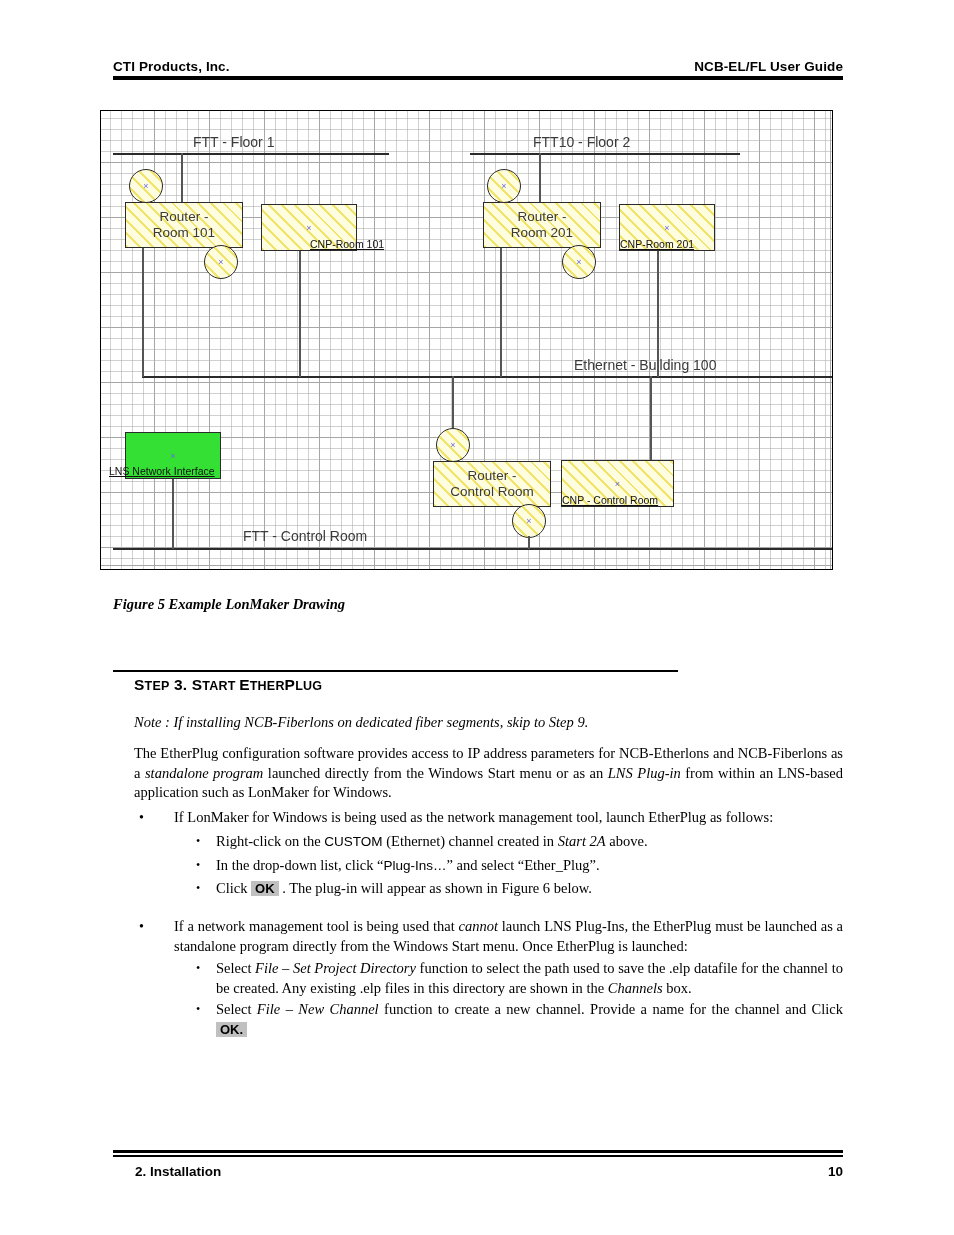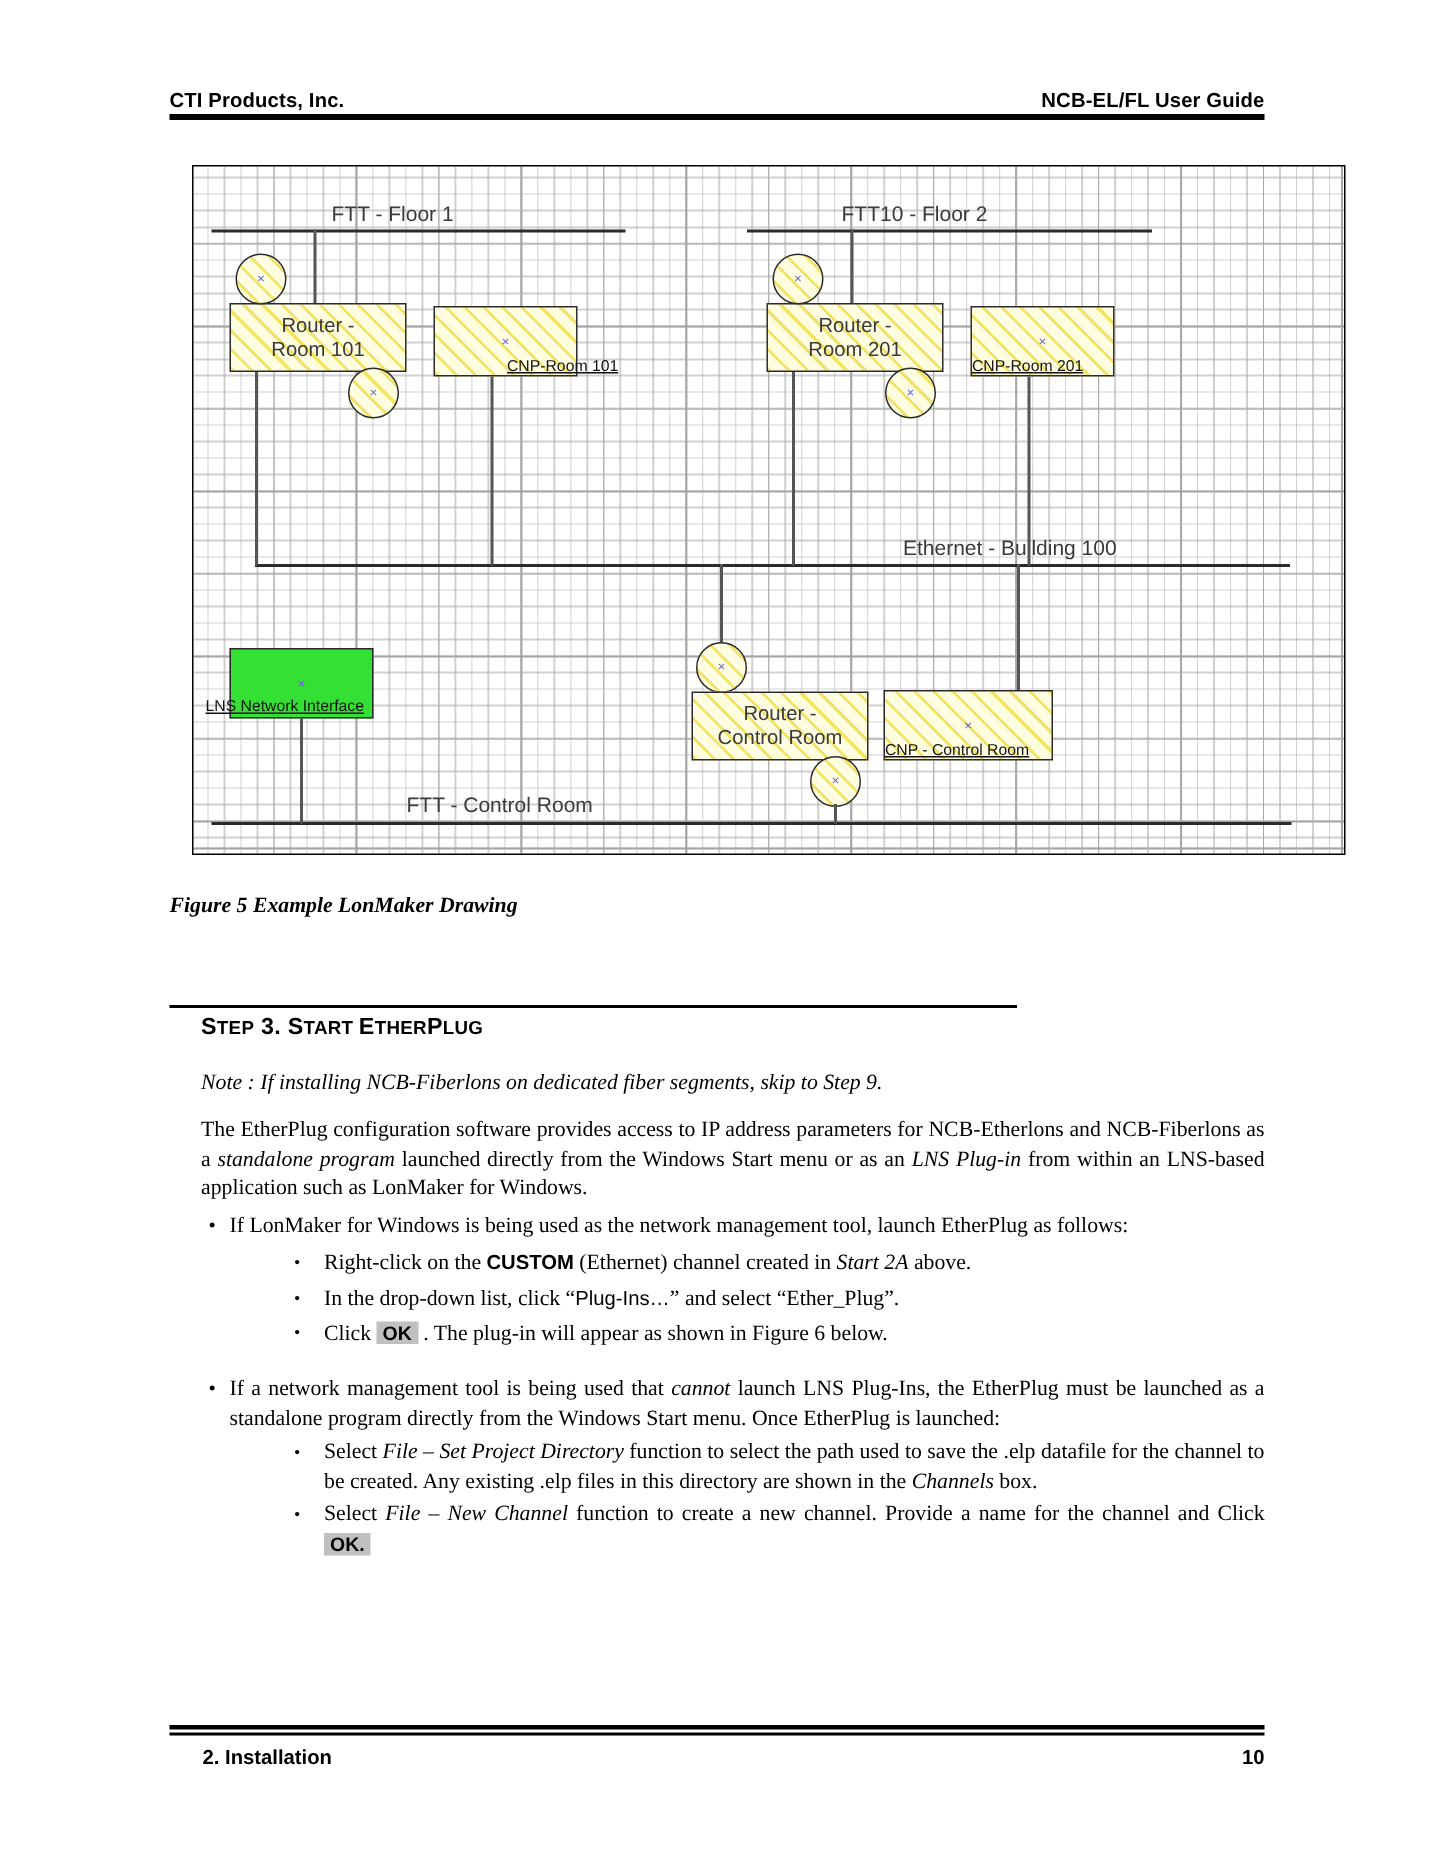--- a/index.html
+++ b/index.html
@@ -16,31 +16,30 @@
   .header{
     position:absolute;left:113px;top:52px;width:730px;height:22px;
     display:flex;justify-content:space-between;align-items:flex-end;
     font-family:"Liberation Sans", sans-serif;
     font-weight:bold;font-size:13.5px;letter-spacing:.1px;
   }
   .header-rule{position:absolute;left:113px;top:76px;width:730px;height:4px;background:#000;}
 
   
   .figure-frame{
-    position:absolute;left:128px;top:110px;width:731px;height:458px;
+    position:absolute;left:100px;top:110px;width:731px;height:458px;
     border:1px solid #000;
     background:
       repeating-linear-gradient(to right,  rgba(170,170,170,.55) 0 1px, rgba(0,0,0,0) 1px 11px),
       repeating-linear-gradient(to bottom, rgba(170,170,170,.55) 0 1px, rgba(0,0,0,0) 1px 11px),
       repeating-linear-gradient(to right,  rgba(130,130,130,.75) 0 1px, rgba(0,0,0,0) 1px 55px),
       repeating-linear-gradient(to bottom, rgba(130,130,130,.75) 0 1px, rgba(0,0,0,0) 1px 55px),
       #ffffff;
     background-position: -2px -4px, -2px -4px, -2px -4px, -2px -4px, 0 0;
     overflow:hidden;
-    padding-left:36px;
   }
 
   
   .bus{position:absolute;background:#2b2b2b;}
   .hbus{height:2px;}
   .wire{position:absolute;background:#555;}
   .vwire{width:2px;}
 
   
   .node-rect{
@@ -100,28 +99,28 @@
     font-style:italic;font-size:14.5px;line-height:18px;
   }
   .para{
     position:absolute;font-size:14.5px;line-height:19.5px;text-align:justify;
   }
   .p1{left:134px;top:744px;width:709px;}
   .bullet1{
     position:absolute;font-size:14.5px;line-height:19.5px;text-align:justify;
   }
   .lvl1{left:134px;width:709px;}
-  .lvl1 .txt{display:block;margin-left:19px;}
+  .lvl1 .txt{display:block;margin-left:40px;}
   .lvl1 .dot{position:absolute;left:5px;top:0px;font-size:14px;}
   .lvl2{left:188px;width:655px;}
   .lvl2 .txt{display:block;margin-left:28px;}
   .lvl2 .dot{position:absolute;left:8px;top:0px;font-size:12px;}
 
   i.it{font-style:italic;}
-  b.bd{font-weight:bold;}
+  b.bd{font-weight:normal;}
   .sans{font-family:"Liberation Sans", sans-serif;font-size:13.5px;}
   .okbtn{
     font-family:"Liberation Sans", sans-serif;font-weight:bold;font-size:13px;
     background:#c0c0c0;padding:0 4px;
   }
 
   
   .footer-rule1{position:absolute;left:113px;top:1150px;width:730px;height:3px;background:#000;}
   .footer-rule2{position:absolute;left:113px;top:1155px;width:730px;height:2px;background:#000;}
   .footer{

